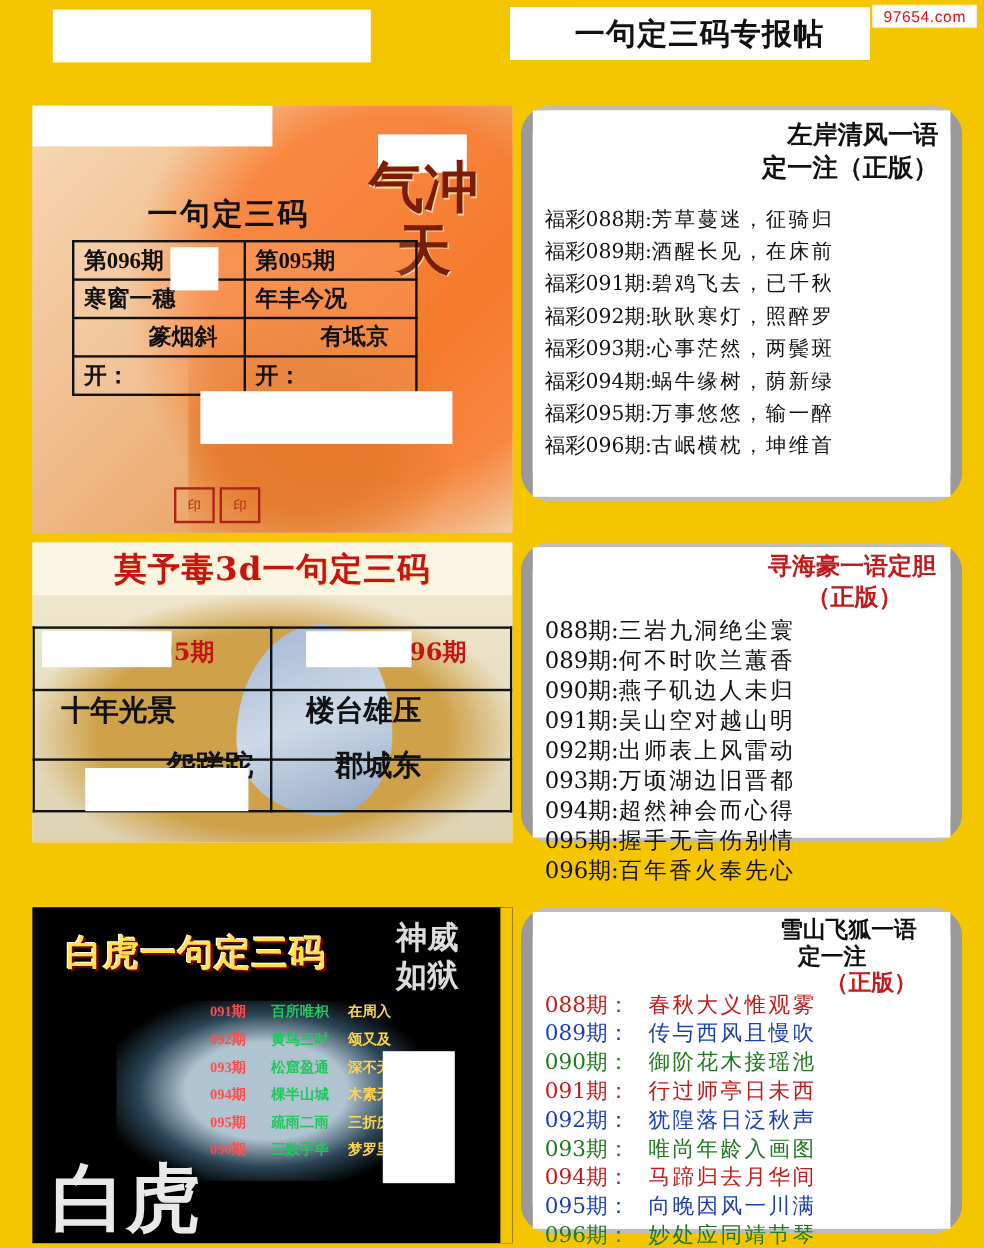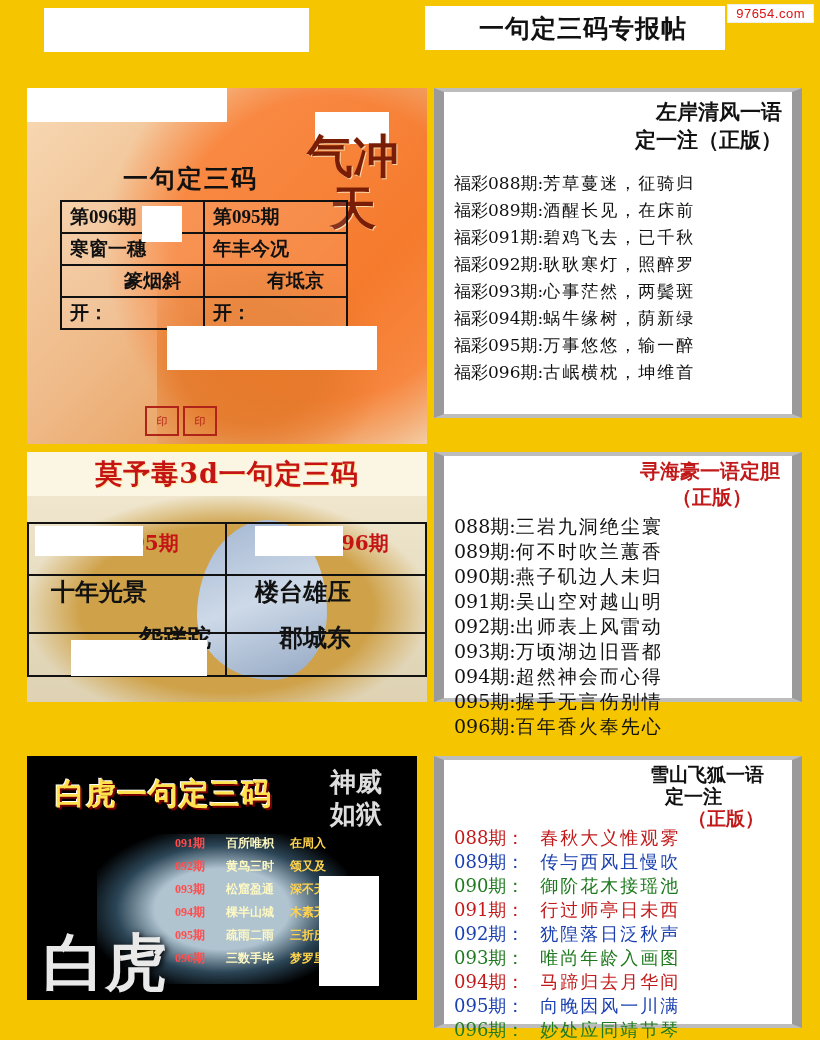--- a/index.html
+++ b/index.html
@@ -99,21 +99,21 @@
   }
   #p2 .grid { position:absolute; left:0; top:70px; width:400px; height:155px; }
   #p2 .gl { position:absolute; background:#111; }
   #p2 .p2row { position:absolute; font-weight:bold; font-family:"DejaVu Serif", serif; color:#111; }
   #p2 .period-tag { color:#c41414; font-size:20px; font-weight:bold; }
   #p2 .m1 { position:absolute; left:8px; top:74px; width:108px; height:30px; background:#fff; }
   #p2 .m2 { position:absolute; left:228px; top:74px; width:88px; height:30px; background:#fff; }
   #p2 .m3 { position:absolute; left:44px; top:188px; width:136px; height:36px; background:#fff; }
 
   
-  #p3 { top:756px; height:244px; background:#000; overflow:hidden; }
+  #p3 { top:756px; height:280px; background:#000; overflow:hidden; }
   #p3 .title {
     position:absolute; left:28px; top:18px; font-size:30px; font-weight:bold;
     color:#ffe14d; font-family:"DejaVu Serif", serif;
     text-shadow:2px 2px 0 #7a0000, -1px -1px 0 #fff;
     letter-spacing:1px;
   }
   #p3 .tiger {
     position:absolute; left:70px; top:78px; width:250px; height:150px;
     background:radial-gradient(ellipse at 50% 50%, #cfe6f5 0 38%, rgba(100,160,200,.5) 60%, rgba(0,0,0,0) 80%);
     opacity:.85;
@@ -124,30 +124,30 @@
     text-shadow:2px 2px 6px #000;
   }
   #p3 .sidetext {
     position:absolute; right:40px; top:10px; width:62px; text-align:center;
     font-size:26px; line-height:32px; font-weight:bold; color:#ddd;
     font-family:"DejaVu Serif", serif;
   }
   #p3 .rowlist { position:absolute; left:148px; top:76px; width:180px; }
   #p3 .rw { display:flex; align-items:center; height:23px; }
   #p3 .rw .pn { color:#ff4d4d; font-size:12px; font-weight:bold; width:46px; }
-  #p3 .rw .w1, #p3 .rw .w2 { color:#fef9c3; font-size:12px; font-weight:bold; width:58px; text-align:center; }
+  #p3 .rw .w1, #p3 .rw .w2 { color:#22c55e; font-size:12px; font-weight:bold; width:58px; text-align:center; }
   #p3 .rw .w2 { color:#ffd34d; }
   #p3 .mask { position:absolute; left:292px; top:120px; width:60px; height:110px; background:#fff; }
   #p3 .rightpad { position:absolute; right:0; top:0; width:10px; height:280px; background:#f5c500; }
 
   
   .rframe {
     position:absolute; background:#fff;
     border-left:10px solid #9a9a9a; border-right:10px solid #9a9a9a;
-    border-top:4px solid #bdbdbd; border-bottom:4px solid #bdbdbd;
+    border-top:4px solid #bdbdbd; border-bottom:4px solid #bdbdbd;border-radius:25px;
   }
   .rframe .inner { background:#fff; height:100%; position:relative; }
   .rhead { position:relative; height:74px; }
   .rhead .white { position:absolute; left:4px; top:8px; width:170px; height:46px; background:#fff; border:1px solid #fff; }
   .rhead .t1, .rhead .t2, .rhead .t3 {
     position:absolute; right:8px; font-weight:bold; color:#111;
     font-family:"DejaVu Serif", serif; white-space:nowrap;
   }
   .rlist { padding:0 10px; }
   .rline {

